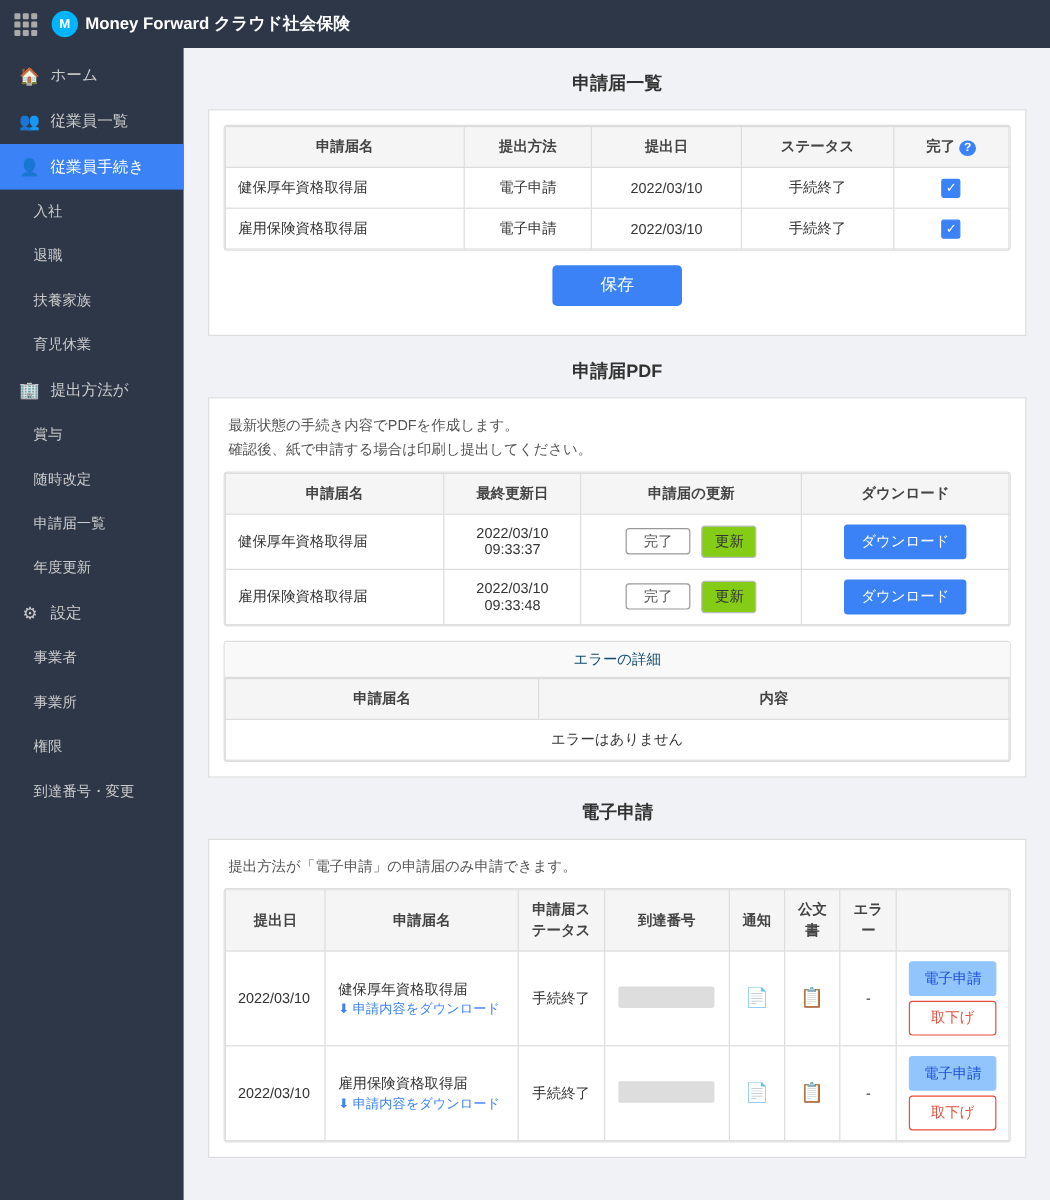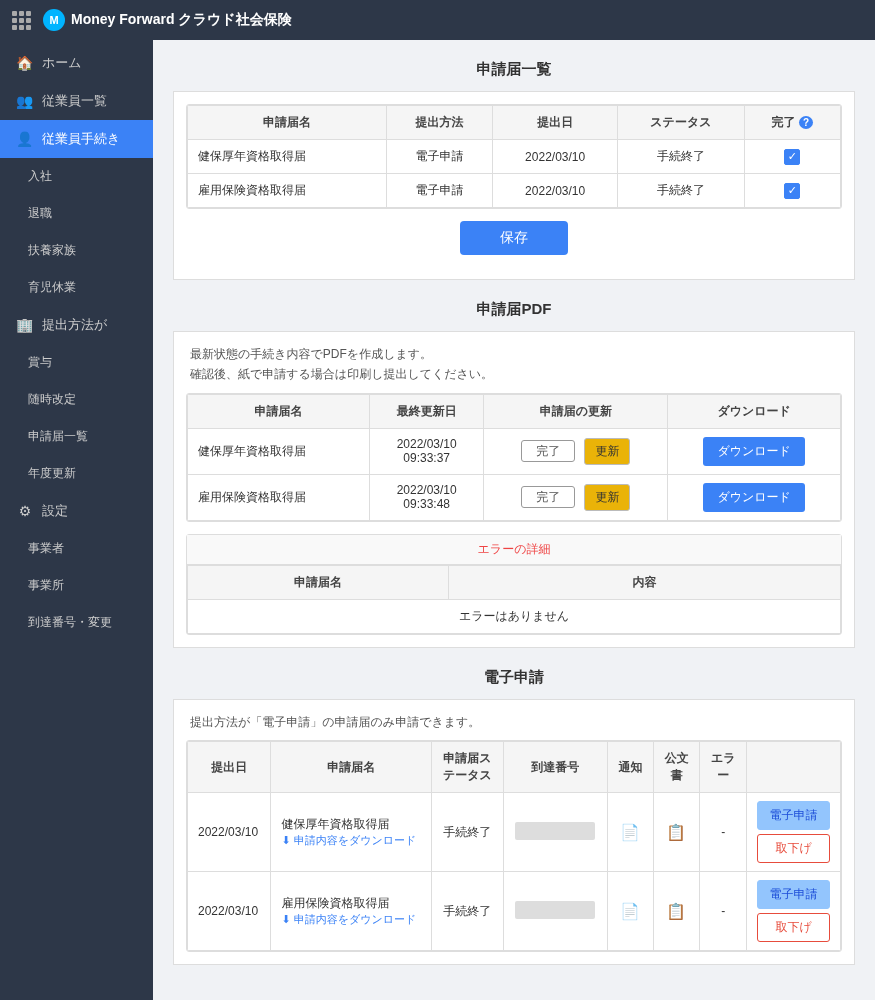--- a/index.html
+++ b/index.html
@@ -149,21 +149,21 @@
       border: 1px solid #999;
       border-radius: 3px;
       padding: 3px 14px;
       font-size: 12px;
       background: white;
       color: #555;
     }
 
     
     .btn-update {
-      background: #eab308;
+      background: #84cc16;
       border: 1px solid #bbb;
       border-radius: 3px;
       padding: 4px 10px;
       font-size: 12px;
       cursor: pointer;
       color: #333;
     }
 
     
     .btn-download {
@@ -213,21 +213,21 @@
     .error-section {
       border: 1px solid #ddd;
       margin: 12px 0 0 0;
       border-radius: 3px;
     }
     .error-header {
       background: #f9f9f9;
       text-align: center;
       padding: 6px;
       font-size: 12px;
-      color: #ef4444;
+      color: #0c4a6e;
       border-bottom: 1px solid #ddd;
     }
 
     
     .doc-icon { font-size: 16px; color: #3b82f6; }
 
     
     .blur-box {
       background: #ddd;
       border-radius: 2px;
@@ -315,20 +315,23 @@
       <span class="sidebar-icon">⚙</span>
       <span>設定</span>
     </div>
     <div class="sidebar-item sub">
       <span>事業者</span>
     </div>
     <div class="sidebar-item sub">
       <span>事業所</span>
     </div>
     <div class="sidebar-item sub">
+      <span>権限</span>
+    </div>
+    <div class="sidebar-item sub">
       <span>到達番号・変更</span>
     </div>
   </div>
 
   <div class="main">
 
     <div>
       <div class="section-title">申請届一覧</div>
       <div class="section">
         <div style="padding:12px;">

